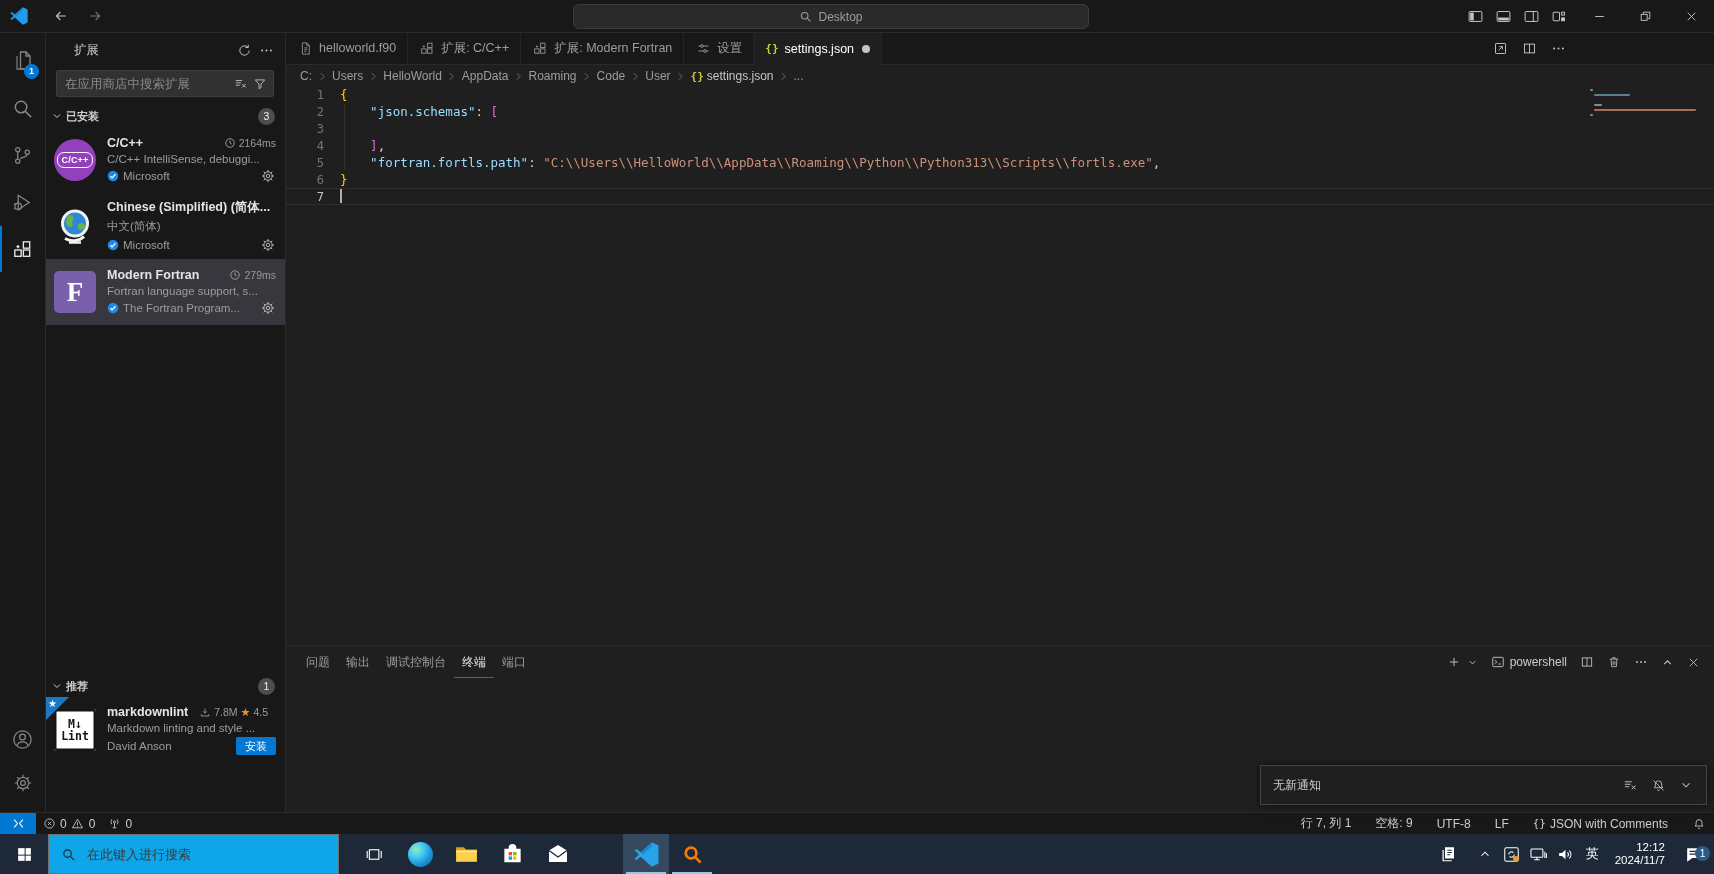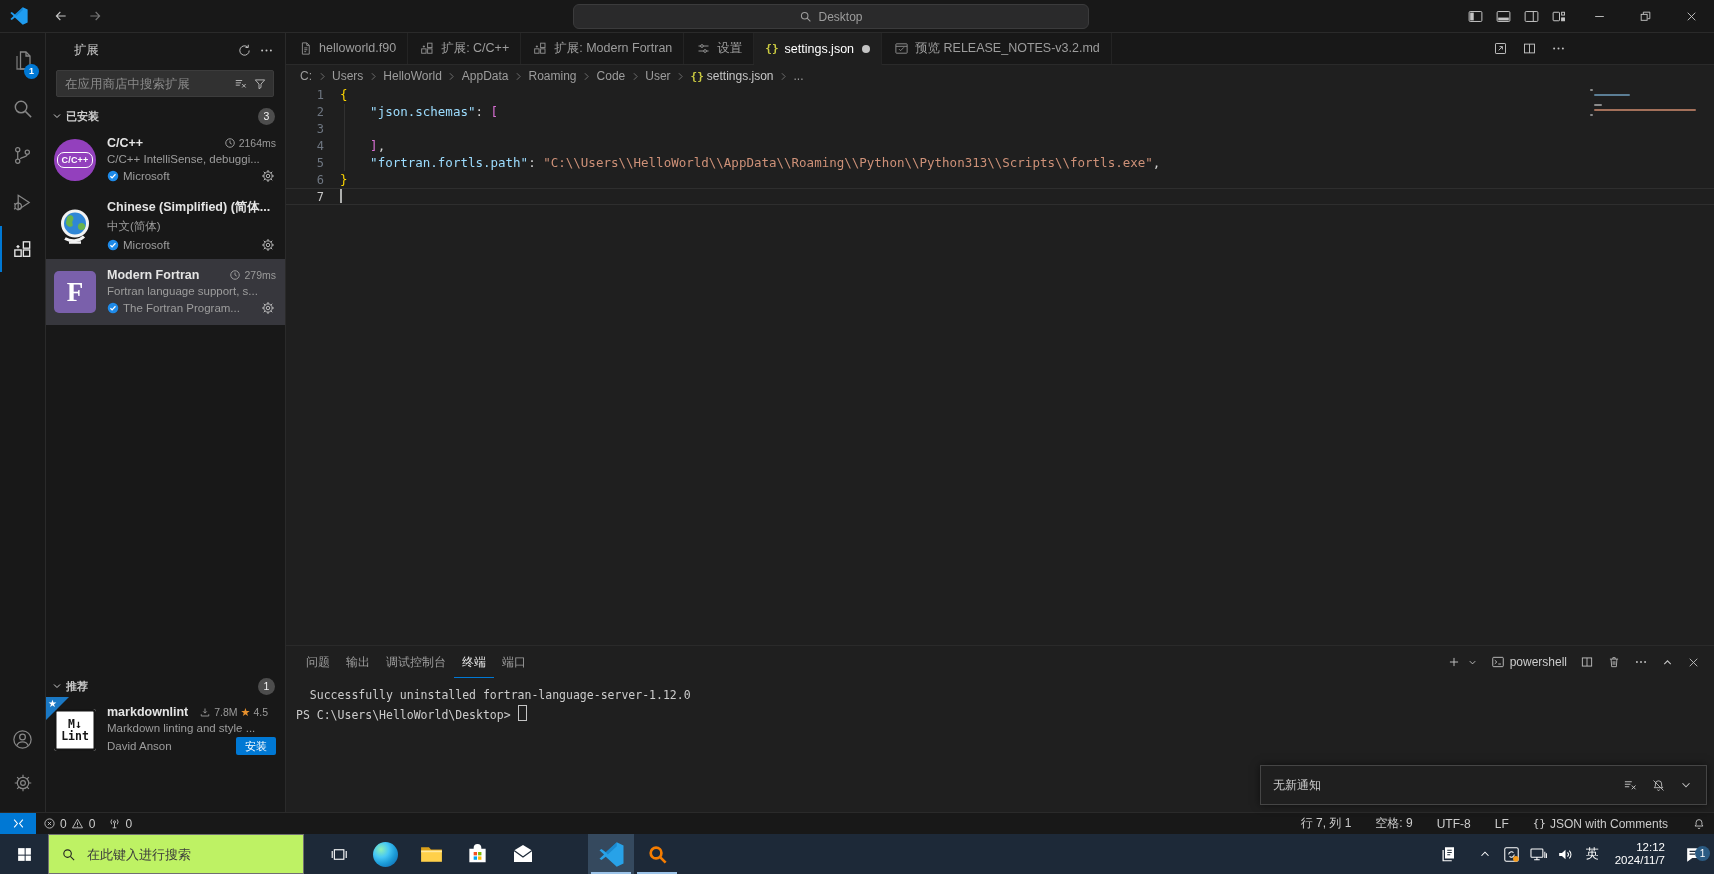--- a/index.html
+++ b/index.html
@@ -100,21 +100,21 @@
   #statusbar{position:absolute;left:0;right:0;top:812px;height:22px;background:#181818;border-top:1px solid #2a2a2a;
     display:flex;align-items:center;font-size:12px;color:#cccccc;z-index:31;box-sizing:border-box;}
   #remote-box{width:36px;height:22px;background:#0078d4;color:#fff;display:flex;align-items:center;justify-content:center;}
   .sb-item{display:flex;align-items:center;gap:4px;padding:0 6px;height:22px;}
   .sb-item .icon{width:14px;height:14px;}
   #sb-right{margin-left:auto;display:flex;align-items:center;gap:8px;}
   #sb-right .sb-item{padding:0 8px;}
   
   #taskbar{position:absolute;left:0;right:0;top:834px;height:40px;background:#1d2938;display:flex;align-items:stretch;z-index:50;}
   #start-btn{width:48px;display:flex;align-items:center;justify-content:center;}
-  #tb-search{width:256px;background:#bef264;border:1px solid #707070;display:flex;padding-left:12px;gap:9px;box-sizing:border-box;}
+  #tb-search{width:291px;background:#0ea5e9;border:1px solid #707070;display:flex;padding-left:12px;gap:9px;box-sizing:border-box;}
   #tb-search input{border:none;outline:none;background:transparent;font-size:13px;color:#1f1f1f;font-family:inherit;width:230px;}
   #tb-search input::placeholder{color:#3b3b3b;}
   .tb-slot{width:46px;display:flex;align-items:center;justify-content:center;position:relative;}
   .tb-slot.running::after{content:"";position:absolute;left:3px;right:3px;bottom:0;height:2.5px;background:#9cc3e8;}
   .tb-slot.active-app{background:#35495e;}
   #tray{margin-left:auto;display:flex;align-items:center;gap:7px;padding-right:6px;}
   #tray .icon{width:20px;height:20px;color:#fff;}
   #tray-ime{color:#fff;font-size:13px;padding:0 3px;}
   #tray-clock{color:#fff;font-size:11.5px;line-height:13px;text-align:right;padding:0 6px;}
   #tray-action{position:relative;width:30px;display:flex;align-items:center;justify-content:center;}
@@ -503,30 +503,20 @@
               <circle cx="14.5" cy="16" r="2.2" fill="#1f1f1f"></circle>
             </svg>
           </span>
           <span>设置</span>
         </div>
         <div class="tab active">
           <span class="braces">{}</span>
           <span>settings.json</span>
           <span class="dirty-dot"></span>
         </div>
-        <div class="tab">
-          <span class="icon ">
-            <svg width="15" height="15" viewBox="0 0 24 24" fill="none" stroke="currentColor" stroke-width="1.5">
-              <rect x="3" y="4.5" width="18" height="15" rx="1"></rect>
-              <path d="M3 8.5h18"></path>
-              <path d="M8 13l2.5 2.5L16 10" stroke-width="1.4"></path>
-            </svg>
-          </span>
-          <span>预览 RELEASE_NOTES-v3.2.md</span>
-        </div>
       </div>
     <div id="tab-actions">
       <span class="icon">
           <svg width="15" height="15" viewBox="0 0 24 24" fill="none" stroke="currentColor" stroke-width="1.5">
             <rect x="4" y="4" width="16" height="16" rx="1"></rect>
             <path d="M9 15l6-6M10.5 9H15v4.5"></path>
           </svg>
         </span>
       <span class="icon">
           <svg width="15" height="15" viewBox="0 0 24 24" fill="none" stroke="currentColor" stroke-width="1.5">
@@ -691,24 +681,20 @@
             <path d="M6 15l6-6 6 6"></path>
           </svg>
         </span>
       <span class="icon">
           <svg width="13" height="13" viewBox="0 0 24 24" stroke="currentColor" stroke-width="1.6">
             <path d="M5 5l14 14M19 5 5 19"></path>
           </svg>
         </span>
     </div>
   </div>
-  <div id="terminal">
-      <div class="term-line">  Successfully uninstalled fortran-language-server-1.12.0</div>
-      <div class="term-line">PS C:\Users\HelloWorld\Desktop&gt; <span class="term-cursor"></span></div>
-    </div>
 </div>
 
 <div id="toast">
   <span class="txt">无新通知</span>
   <span class="icon">
       <svg width="15" height="15" viewBox="0 0 24 24" fill="none" stroke="currentColor" stroke-width="1.5">
         <path d="M3 6h11M3 10h9M3 14h7"></path>
         <path d="M14 12l6 6M20 12l-6 6"></path>
       </svg>
     </span>

